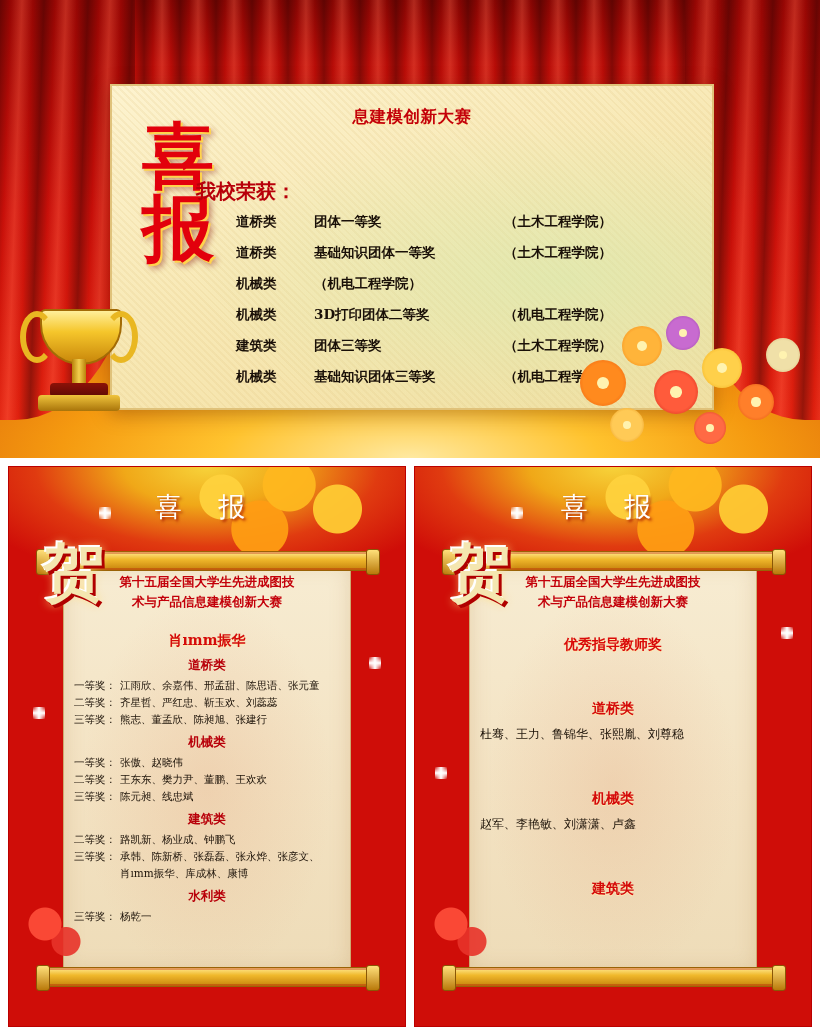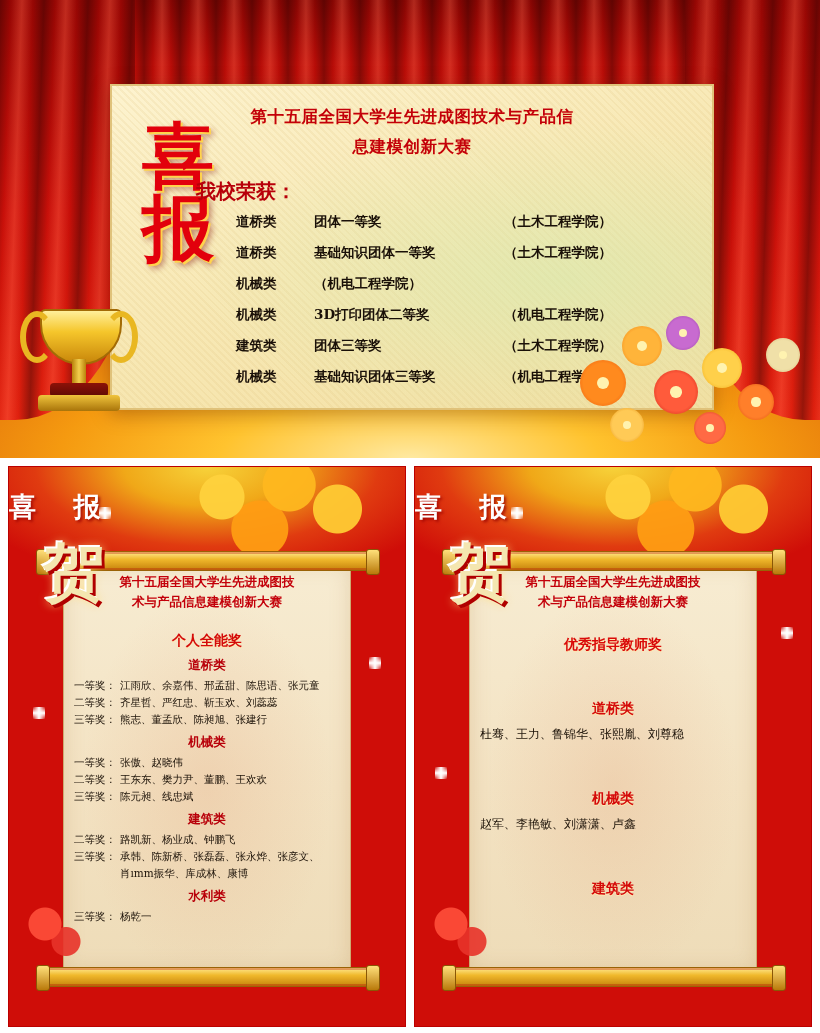--- a/index.html
+++ b/index.html
@@ -89,22 +89,22 @@
   .p-topflower{
     position:absolute;right:36px;top:0;width:210px;height:100px;
     background:
       radial-gradient(circle at 30% 30%, #ffd23d 0 22px, rgba(255,210,61,0) 23px),
       radial-gradient(circle at 62% 18%, #ffb81f 0 26px, rgba(255,184,31,0) 27px),
       radial-gradient(circle at 85% 42%, #ffcb33 0 24px, rgba(255,203,51,0) 25px),
       radial-gradient(circle at 48% 62%, #ff9d13 0 28px, rgba(255,157,19,0) 29px);
     opacity:.95;
   }
   .p-xibao{
-    position:absolute;top:22px;left:0;width:396px;text-align:left;
-    font-family:"DejaVu Serif","Liberation Serif",serif;font-weight:bold;font-size:27px;letter-spacing:14px;
+    position:absolute;top:22px;left:0;width:396px;text-align:center;
+    font-family:"DejaVu Serif","Liberation Serif",serif;font-weight:normal;font-size:27px;letter-spacing:14px;
     color:#ffffff;text-shadow:2px 2px 3px rgba(150,0,0,.8);z-index:5;
   }
   .p-he{
     position:absolute;left:22px;top:62px;width:86px;height:86px;z-index:8;
     font-family:"DejaVu Serif","Liberation Serif",serif;font-weight:bold;font-size:62px;line-height:86px;text-align:center;
     color:#f4e6b0;text-shadow:3px 3px 0 #b00000, -2px -2px 0 #fff, 0 0 10px rgba(255,220,120,.9);
   }
   .scroll-bar{
     position:absolute;left:38px;width:320px;height:18px;z-index:7;
     background:linear-gradient(180deg,#ffe88e 0%,#f0b92c 40%,#c6820c 100%);
@@ -153,21 +153,20 @@
 </head>
 <body>
 
 <div class="banner">
   <div class="curtain"></div>
   <div class="curtain-left"></div>
   <div class="curtain-right"></div>
 
   <div class="banner-board">
     <div class="banner-title">
-      <div>第十五届全国大学生先进成图技术与产品信</div>
       <div>息建模创新大赛</div>
     </div>
   </div>
 
   <div class="xibao">喜报</div>
   <div class="woxiao">我校荣获：</div>
 
   <div class="award-table">
     <div class="award-row">
       <span class="aw-cat">道桥类</span>
@@ -239,21 +238,21 @@
     <div class="scroll-bar bot">
         <span class="cap l"></span>
         <span class="cap r"></span>
       </div>
 
     <div class="p-paper">
       <div class="p-head">
         <div>第十五届全国大学生先进成图技</div>
         <div>术与产品信息建模创新大赛</div>
       </div>
-      <div class="p-sub">个人全能奖</div>
+      <div class="p-sub">肖ımm振华</div>
 
       <div class="p-group">道桥类</div>
       <div class="p-line">
         <span class="p-lab">一等奖：</span>
         <span class="p-names">江雨欣、余嘉伟、邢孟甜、陈思语、张元童</span>
       </div>
       <div class="p-line">
         <span class="p-lab">二等奖：</span>
         <span class="p-names">齐星哲、严红忠、靳玉欢、刘蕊蕊</span>
       </div>

